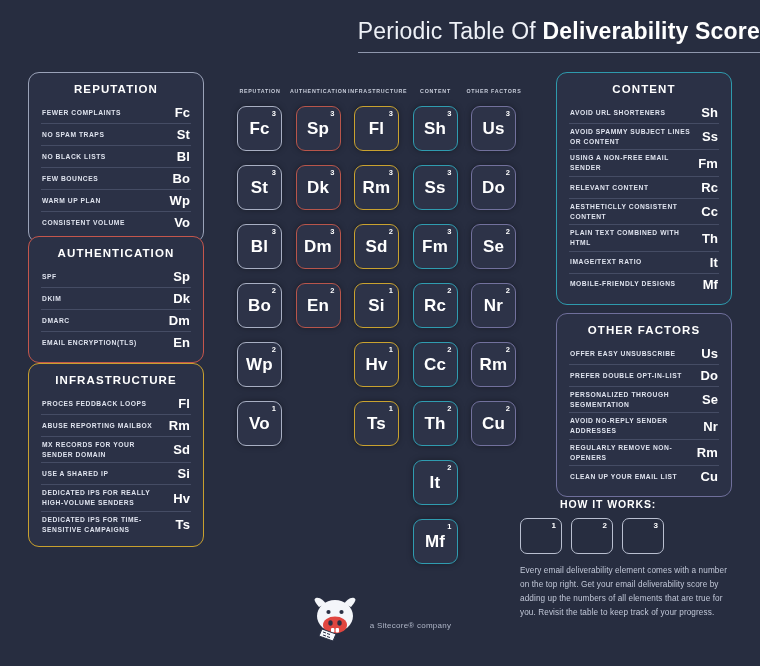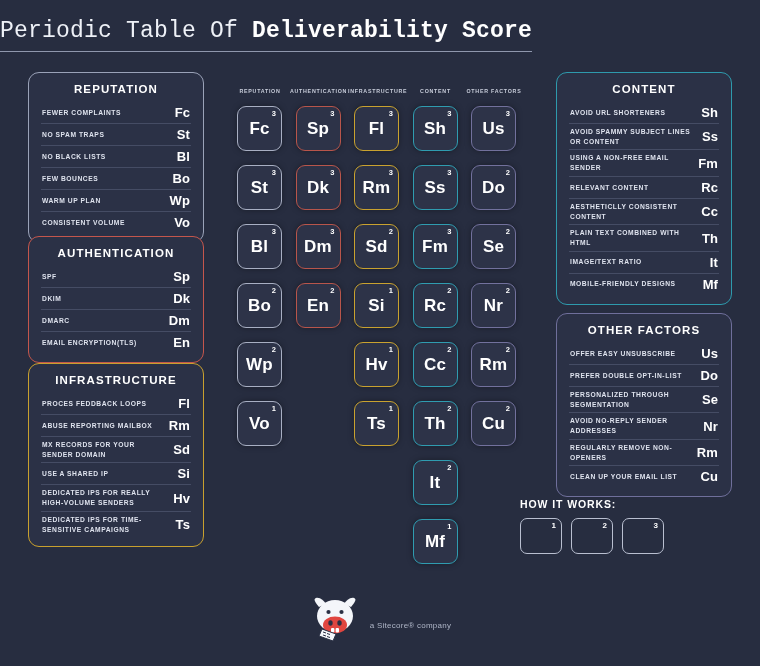--- a/index.html
+++ b/index.html
@@ -11,22 +11,21 @@
   }
   #page {
     position: relative;
     width: 760px; height: 666px;
     background: #272d40;
   }
 
   
   .title-wrap {
     position: absolute; top: 18px; left: 0; width: 760px;
-    text-align: left;
-    font-family: Liberation Mono, monospace;
+    text-align: right;
   }
   .title {
     font-size: 23px; letter-spacing: .2px; color: #eef1f7;
     font-weight: 300; display: inline-block; padding-bottom: 7px;
     border-bottom: 1.5px solid #8f97ad;
   }
   .title b { font-weight: 700; color: #ffffff; }
 
   
   .panel {
@@ -91,21 +90,21 @@
   .tile.c-rep  { border-color: #a8afc3; }
   .tile.c-auth { border-color: #b8554b; }
   .tile.c-inf  { border-color: #c9a22f; }
   .tile.c-con  { border-color: #2f9cb0; }
   .tile.c-oth  { border-color: #72719d; }
 
   
   #how { position: absolute; left: 520px; top: 498px; width: 218px; }
   .how-title {
     color: #ffffff; font-size: 10.5px; font-weight: 700;
-    letter-spacing: .9px; margin-bottom: 8px;
+    letter-spacing: .9px; margin-bottom: 8px; margin-left: 40px;
   }
   .how-boxes { display: flex; gap: 9px; margin-bottom: 10px; }
   .how-box {
     position: relative; width: 42px; height: 36px;
     border: 1.4px solid #b9bfd0; border-radius: 7px;
     background: #272d40;
   }
   .how-box span {
     position: absolute; top: 2px; right: 5px;
     color: #ffffff; font-size: 8px; font-weight: 700;
@@ -425,20 +424,21 @@
         <div class="how-box">
           <span>1</span>
         </div>
         <div class="how-box">
           <span>2</span>
         </div>
         <div class="how-box">
           <span>3</span>
         </div>
       </div>
+    <div class="how-text">Every email deliverability element comes with a number on the top right. Get your email deliverability score by adding up the numbers of all elements that are true for you. Revisit the table to keep track of your progress.</div>
   </div>
 
   <div id="logo">
     <svg width="52" height="46" viewBox="0 0 52 46">
       <path d="M10 11 C6 6, 4 3, 7 2 C11 1, 15 5, 17 8 Z" fill="#f4f6fa"></path>
       <path d="M42 11 C46 6, 48 3, 45 2 C41 1, 37 5, 35 8 Z" fill="#f4f6fa"></path>
       <ellipse cx="26" cy="20" rx="18" ry="16" fill="#f4f6fa"></ellipse>
       <circle cx="19.5" cy="16" r="2.1" fill="#2a3044"></circle>
       <circle cx="32.5" cy="16" r="2.1" fill="#2a3044"></circle>
       <ellipse cx="26" cy="29" rx="12" ry="8.5" fill="#e0453f"></ellipse>

